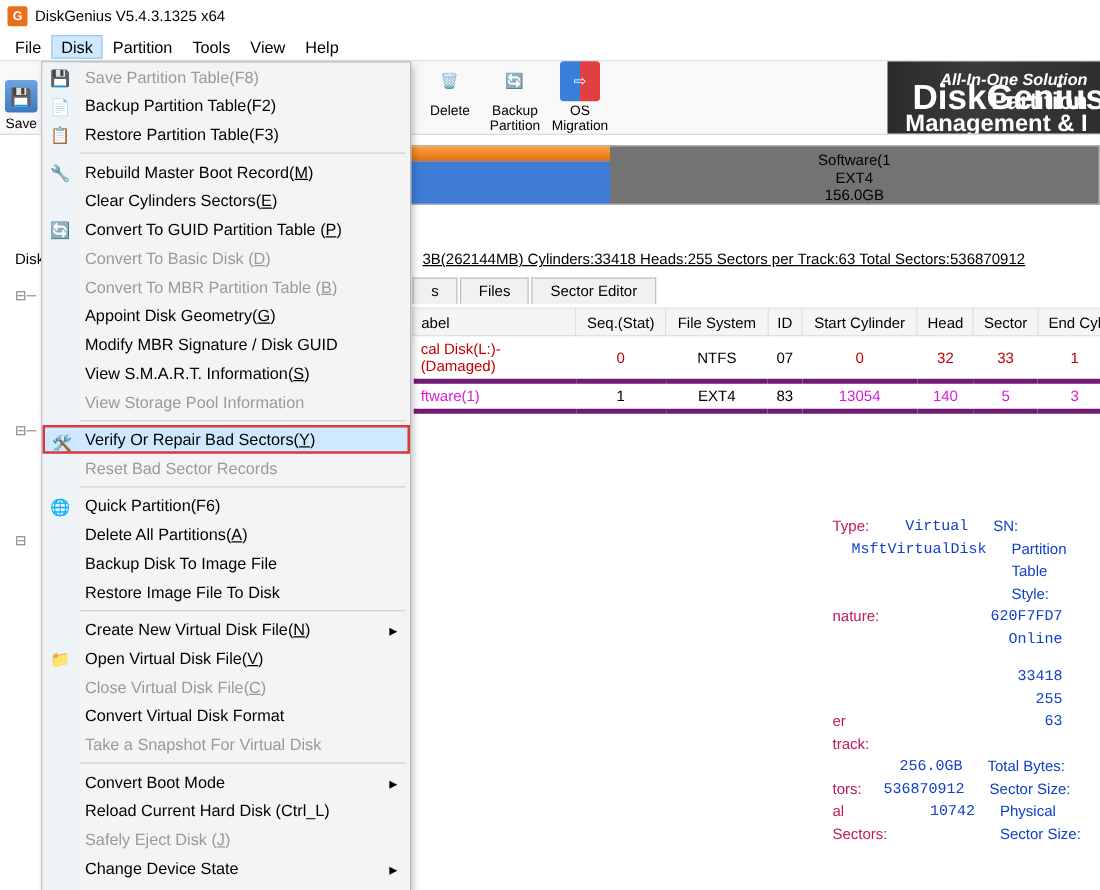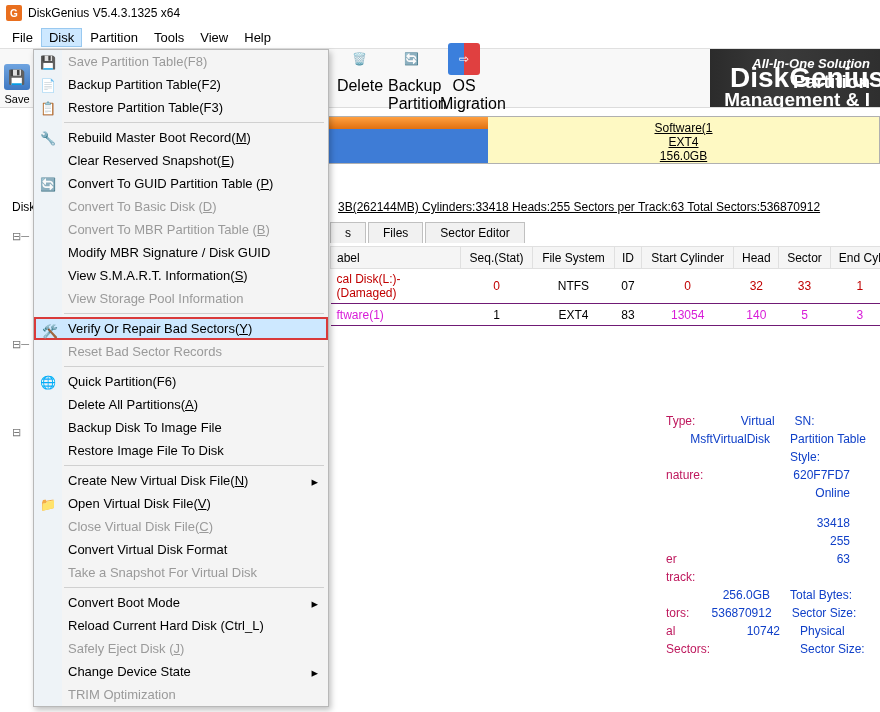--- a/index.html
+++ b/index.html
@@ -12,48 +12,48 @@
 
   
   .menu-bar { height: 22px; display: flex; align-items: center; padding: 0 4px; font-size: 13px; }
   .menu-bar .menu-item { padding: 2px 8px; cursor: default; }
   .menu-bar .menu-item.active { background: #cde8ff; border:1px solid #99c9f0; padding:1px 7px; }
 
   
   .toolbar { height: 60px; background:#f8f8f8; display:flex; align-items:center; border-top:1px solid #e0e0e0; border-bottom:1px solid #dcdcdc; }
   .tool-btn { width:52px; text-align:center; padding:4px 2px; }
   .tool-btn .icn { width:32px;height:32px;margin:0 auto 2px; display:flex;align-items:center;justify-content:center; }
-  .tool-btn .lbl { font-size:16px; }
+  .tool-btn .lbl { font-size:11px; }
 
   .brand-area { flex:1; height:58px; position:relative; overflow:hidden; display:flex; align-items:center; padding-left:10px; }
   .brand-dark { position:absolute; right:0; top:0; bottom:0; left:220px; background:linear-gradient(90deg,#2b2b2b,#3a3a3a 40%,#2f2f2f); display:flex; align-items:center; padding-left:20px; }
   .brand-title { color:#fff; font-size:28px; font-weight:bold; }
   .brand-tag { position:absolute; right:10px; top:6px; color:#fff; font-size:13px; font-style:italic; font-weight:bold; text-align:right; line-height:18px; }
   .brand-tag .t2 { font-size:19px; font-style:normal; font-weight:bold; }
 
   
   .part-bar { margin-left:52px; height:48px; display:flex; border:1px solid #b0b0b0; }
   .part-seg { display:flex;flex-direction:column;align-items:center;justify-content:flex-start; font-size:12px; }
   .part-seg .hdr { height:12px; width:100%; }
   .part-seg .txt { padding-top:4px; text-align:center; line-height:14px; flex:1; display:flex;flex-direction:column;justify-content:center; }
 
   
   .disk-info-line { margin-left:4px; height:22px; display:flex; align-items:center; font-size:12px; padding-left:4px; }
   .tab { padding:3px 14px; font-size:12px; border:1px solid #c0c0c0; border-bottom:none; background:#f1f1f1; margin-right:2px; }
   table.part-table { border-collapse:collapse; width:560px; font-size:12px; }
   table.part-table th { background:#f5f5f5; border:1px solid #e0e0e0; padding:3px 6px; font-weight:normal; text-align:center; height:22px; }
-  table.part-table td { padding:3px 6px; border-bottom:1px solid #701a75; text-align:center; height:22px; }
+  table.part-table td { padding:3px 6px; border-bottom:4px solid #701a75; text-align:center; height:22px; }
   .row-damaged td { color:#c00000; }
   .row-soft td { color:#d81bd8; }
 
   
   .details { margin-left:330px; padding:20px 6px 6px; font-size:12px; line-height:18px; }
   .details .row { display:flex; }
   .details .lbl { color:#be185d; width:130px; }
-  .details .val { color:#1040c8; width:120px; text-align:right; padding-right:20px; }
+  .details .val { color:#1040c8; width:120px; text-align:right; padding-right:20px;font-family:Liberation Mono, monospace; }
   .details .lbl2 { color:#1040c8; width:200px; }
 
   
   .dropdown { position:absolute; left:33px; top:49px; width:296px; background:#f4f4f4; border:1px solid #b8b8b8; box-shadow:2px 3px 6px rgba(0,0,0,0.25); z-index:100; }
   .dropdown .icon-col { position:absolute; left:0; top:0; bottom:0; width:28px; background:#eef3f7; }
   .dropdown .mi { position:relative; padding:4px 14px 4px 34px; font-size:13px; color:#000; cursor:default; }
   .dropdown .mi.disabled { color:#9a9a9a; }
   .dropdown .sep { height:1px; margin:3px 4px 3px 30px; background:#d0d0d0; }
   .dropdown .mi u { text-decoration:underline; }
   .dropdown .mi .arrow { position:absolute; right:10px; top:5px; }
@@ -121,21 +121,21 @@
 <div style="height:66px; padding:8px 0 10px 0; background:#fff;">
   <div class="part-bar">
     <div class="part-seg" style="flex:0 0 435px;">
       <div class="hdr" style="background:linear-gradient(#ffa040,#e07010);"></div>
       <div class="txt" style="background:#3e7cd6;color:#fff;width:100%;">
         <span>maged)</span>
       </div>
     </div>
     <div class="part-seg" style="flex:1;">
       <div class="hdr" style="background:linear-gradient(#ff4cf0,#e010c8);"></div>
-      <div class="txt" style="background:#fef9c3;width:100%;text-decoration:underline;">
+      <div class="txt" style="background:#737373;width:100%;">
         <span>Software(1</span>
         <span>EXT4</span>
         <span>156.0GB</span>
       </div>
     </div>
   </div>
 </div>
 
 <div class="disk-info-line" style="position:absolute;left:4px;top:196px;">
   <span>Disk</span>
@@ -256,31 +256,34 @@
   <div class="mi">
     <span class="mi-icon">📋</span>
     <span>Restore Partition Table(F3)</span>
   </div>
   <div class="sep"></div>
   <div class="mi">
     <span class="mi-icon">🔧</span>
     <span>Rebuild Master Boot Record(</span><u>M</u><span>)</span>
   </div>
   <div class="mi">
-    <span>Clear Reserved Snapshot(</span><u>E</u><span>)</span>
+    <span>Clear Cylinders Sectors(</span><u>E</u><span>)</span>
   </div>
   <div class="mi">
     <span class="mi-icon">🔄</span>
     <span>Convert To GUID Partition Table (</span><u>P</u><span>)</span>
   </div>
   <div class="mi disabled">
     <span>Convert To Basic Disk (</span><u>D</u><span>)</span>
   </div>
   <div class="mi disabled">
     <span>Convert To MBR Partition Table (</span><u>B</u><span>)</span>
+  </div>
+  <div class="mi">
+    <span>Appoint Disk Geometry(</span><u>G</u><span>)</span>
   </div>
   <div class="mi">Modify MBR Signature / Disk GUID</div>
   <div class="mi">
     <span>View S.M.A.R.T. Information(</span><u>S</u><span>)</span>
   </div>
   <div class="mi disabled">View Storage Pool Information</div>
   <div class="sep"></div>
   <div class="mi highlight">
     <span class="mi-icon">🛠️</span>
     <span>Verify Or Repair Bad Sectors(</span><u>Y</u><span>)</span>

